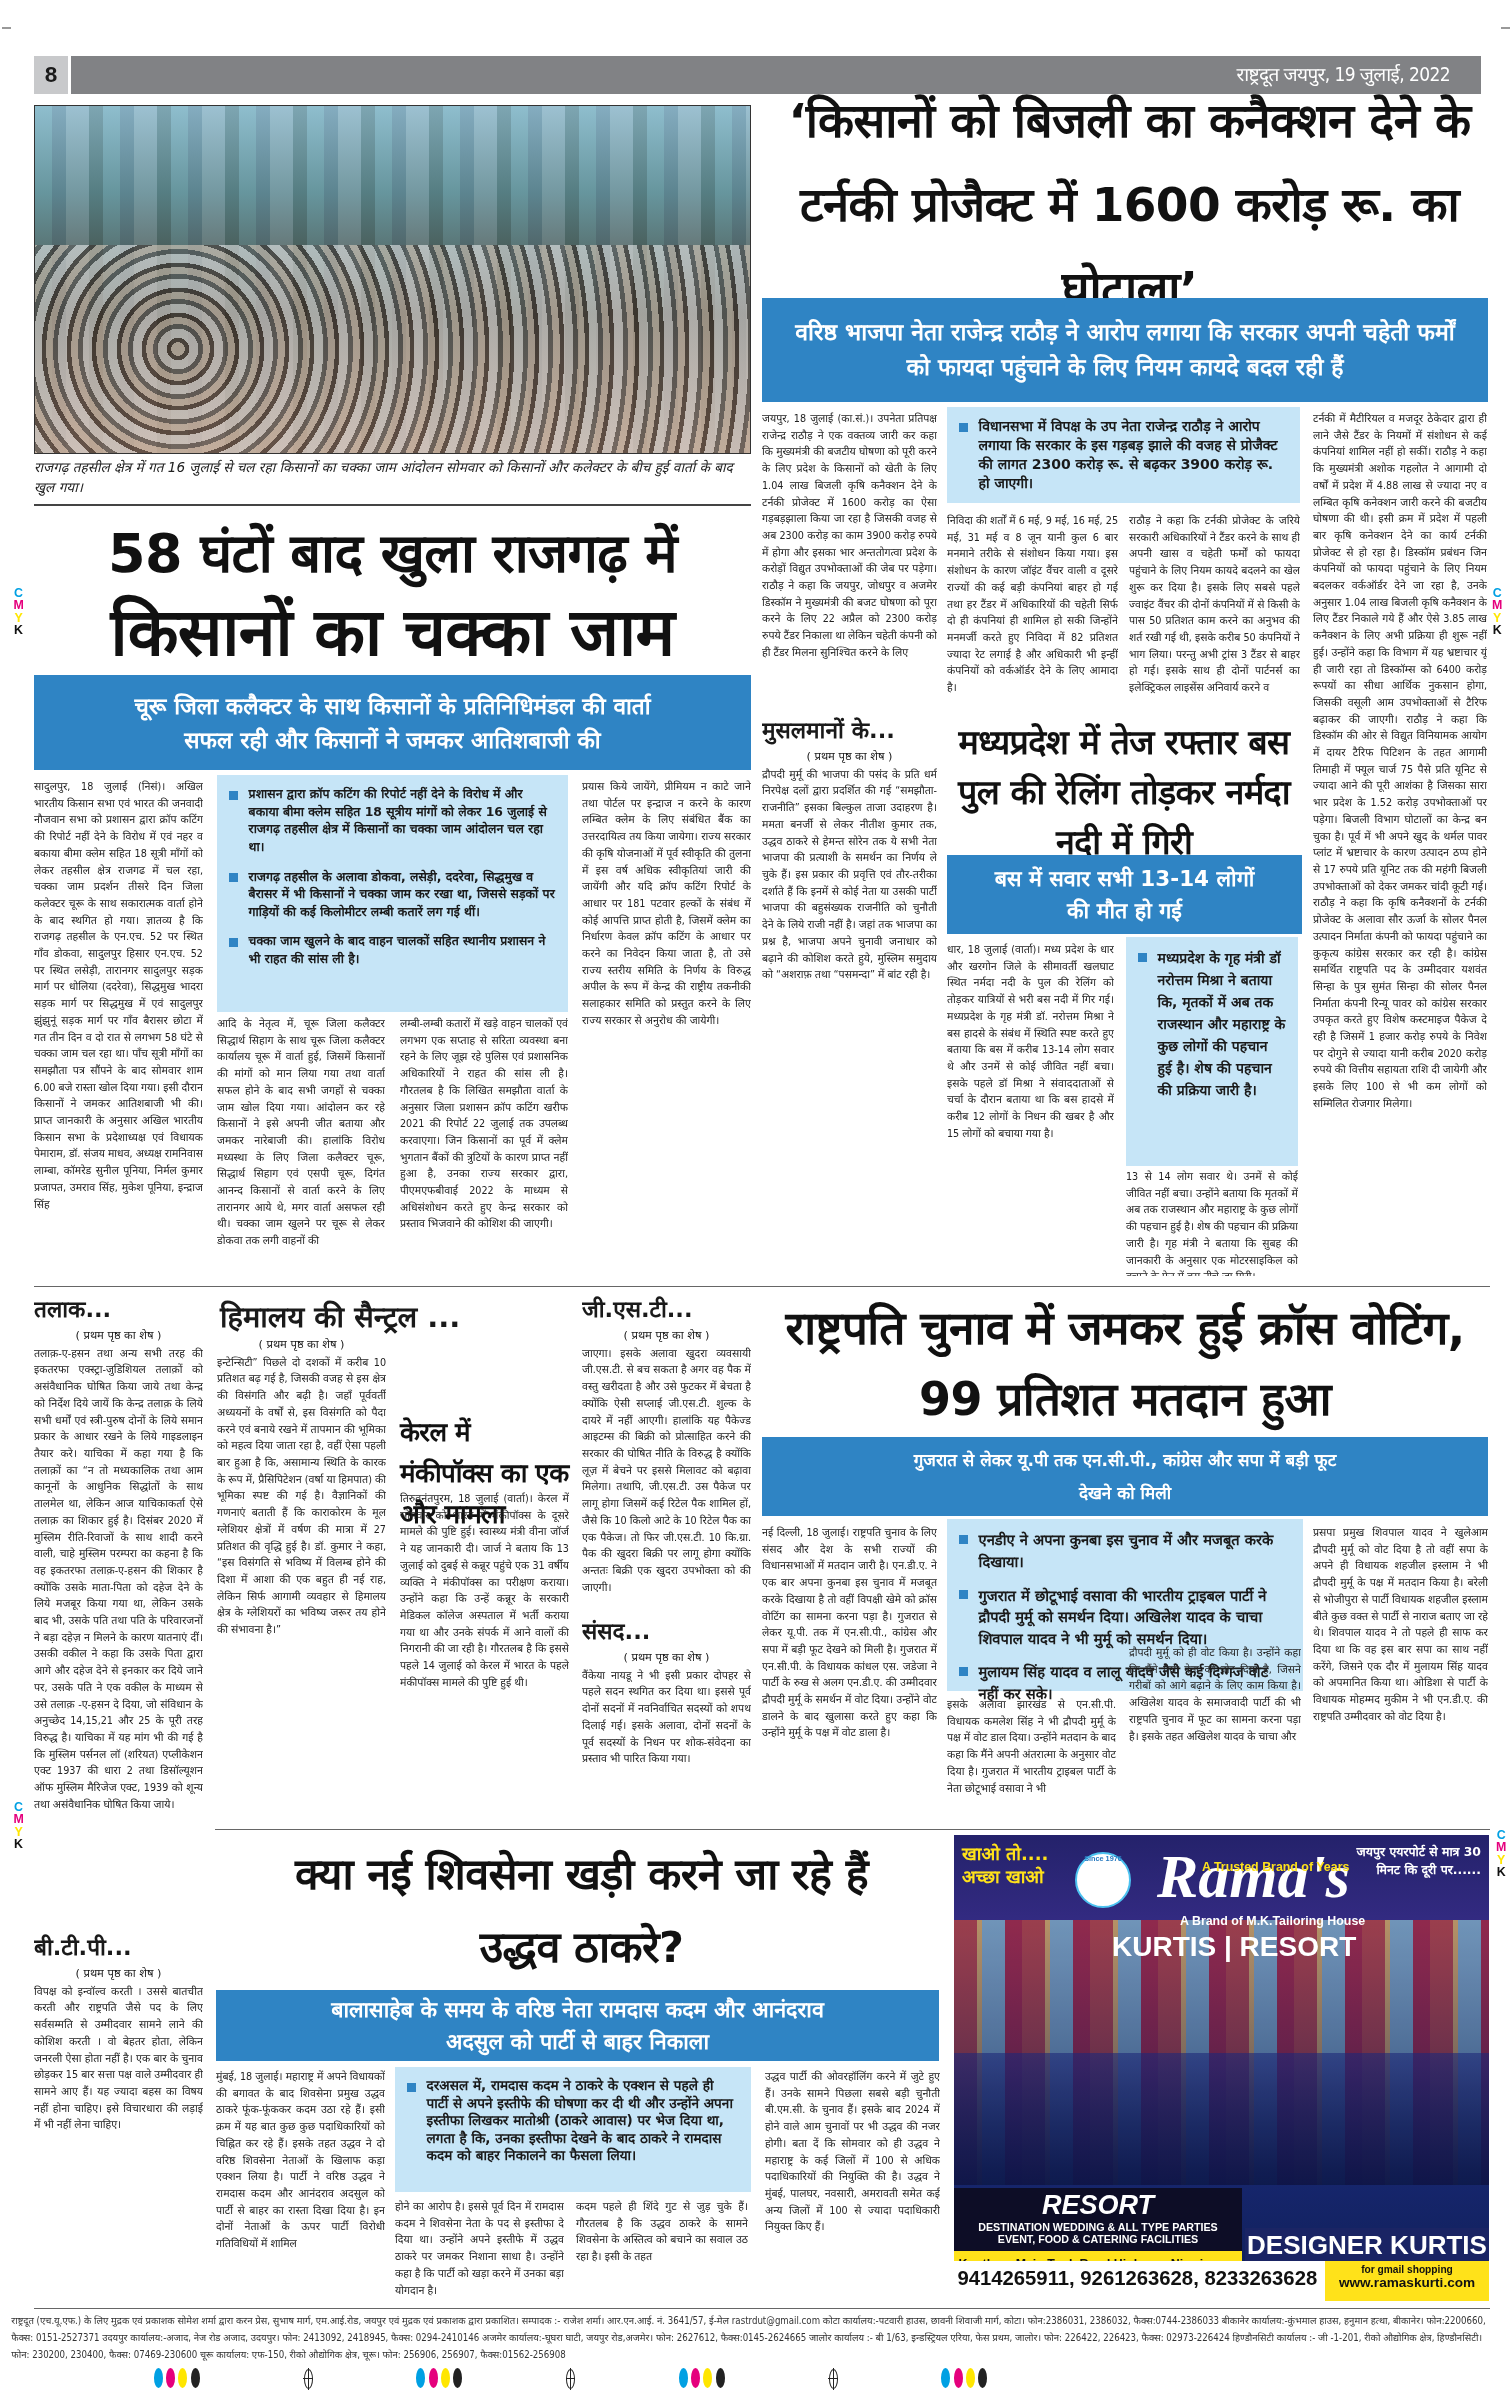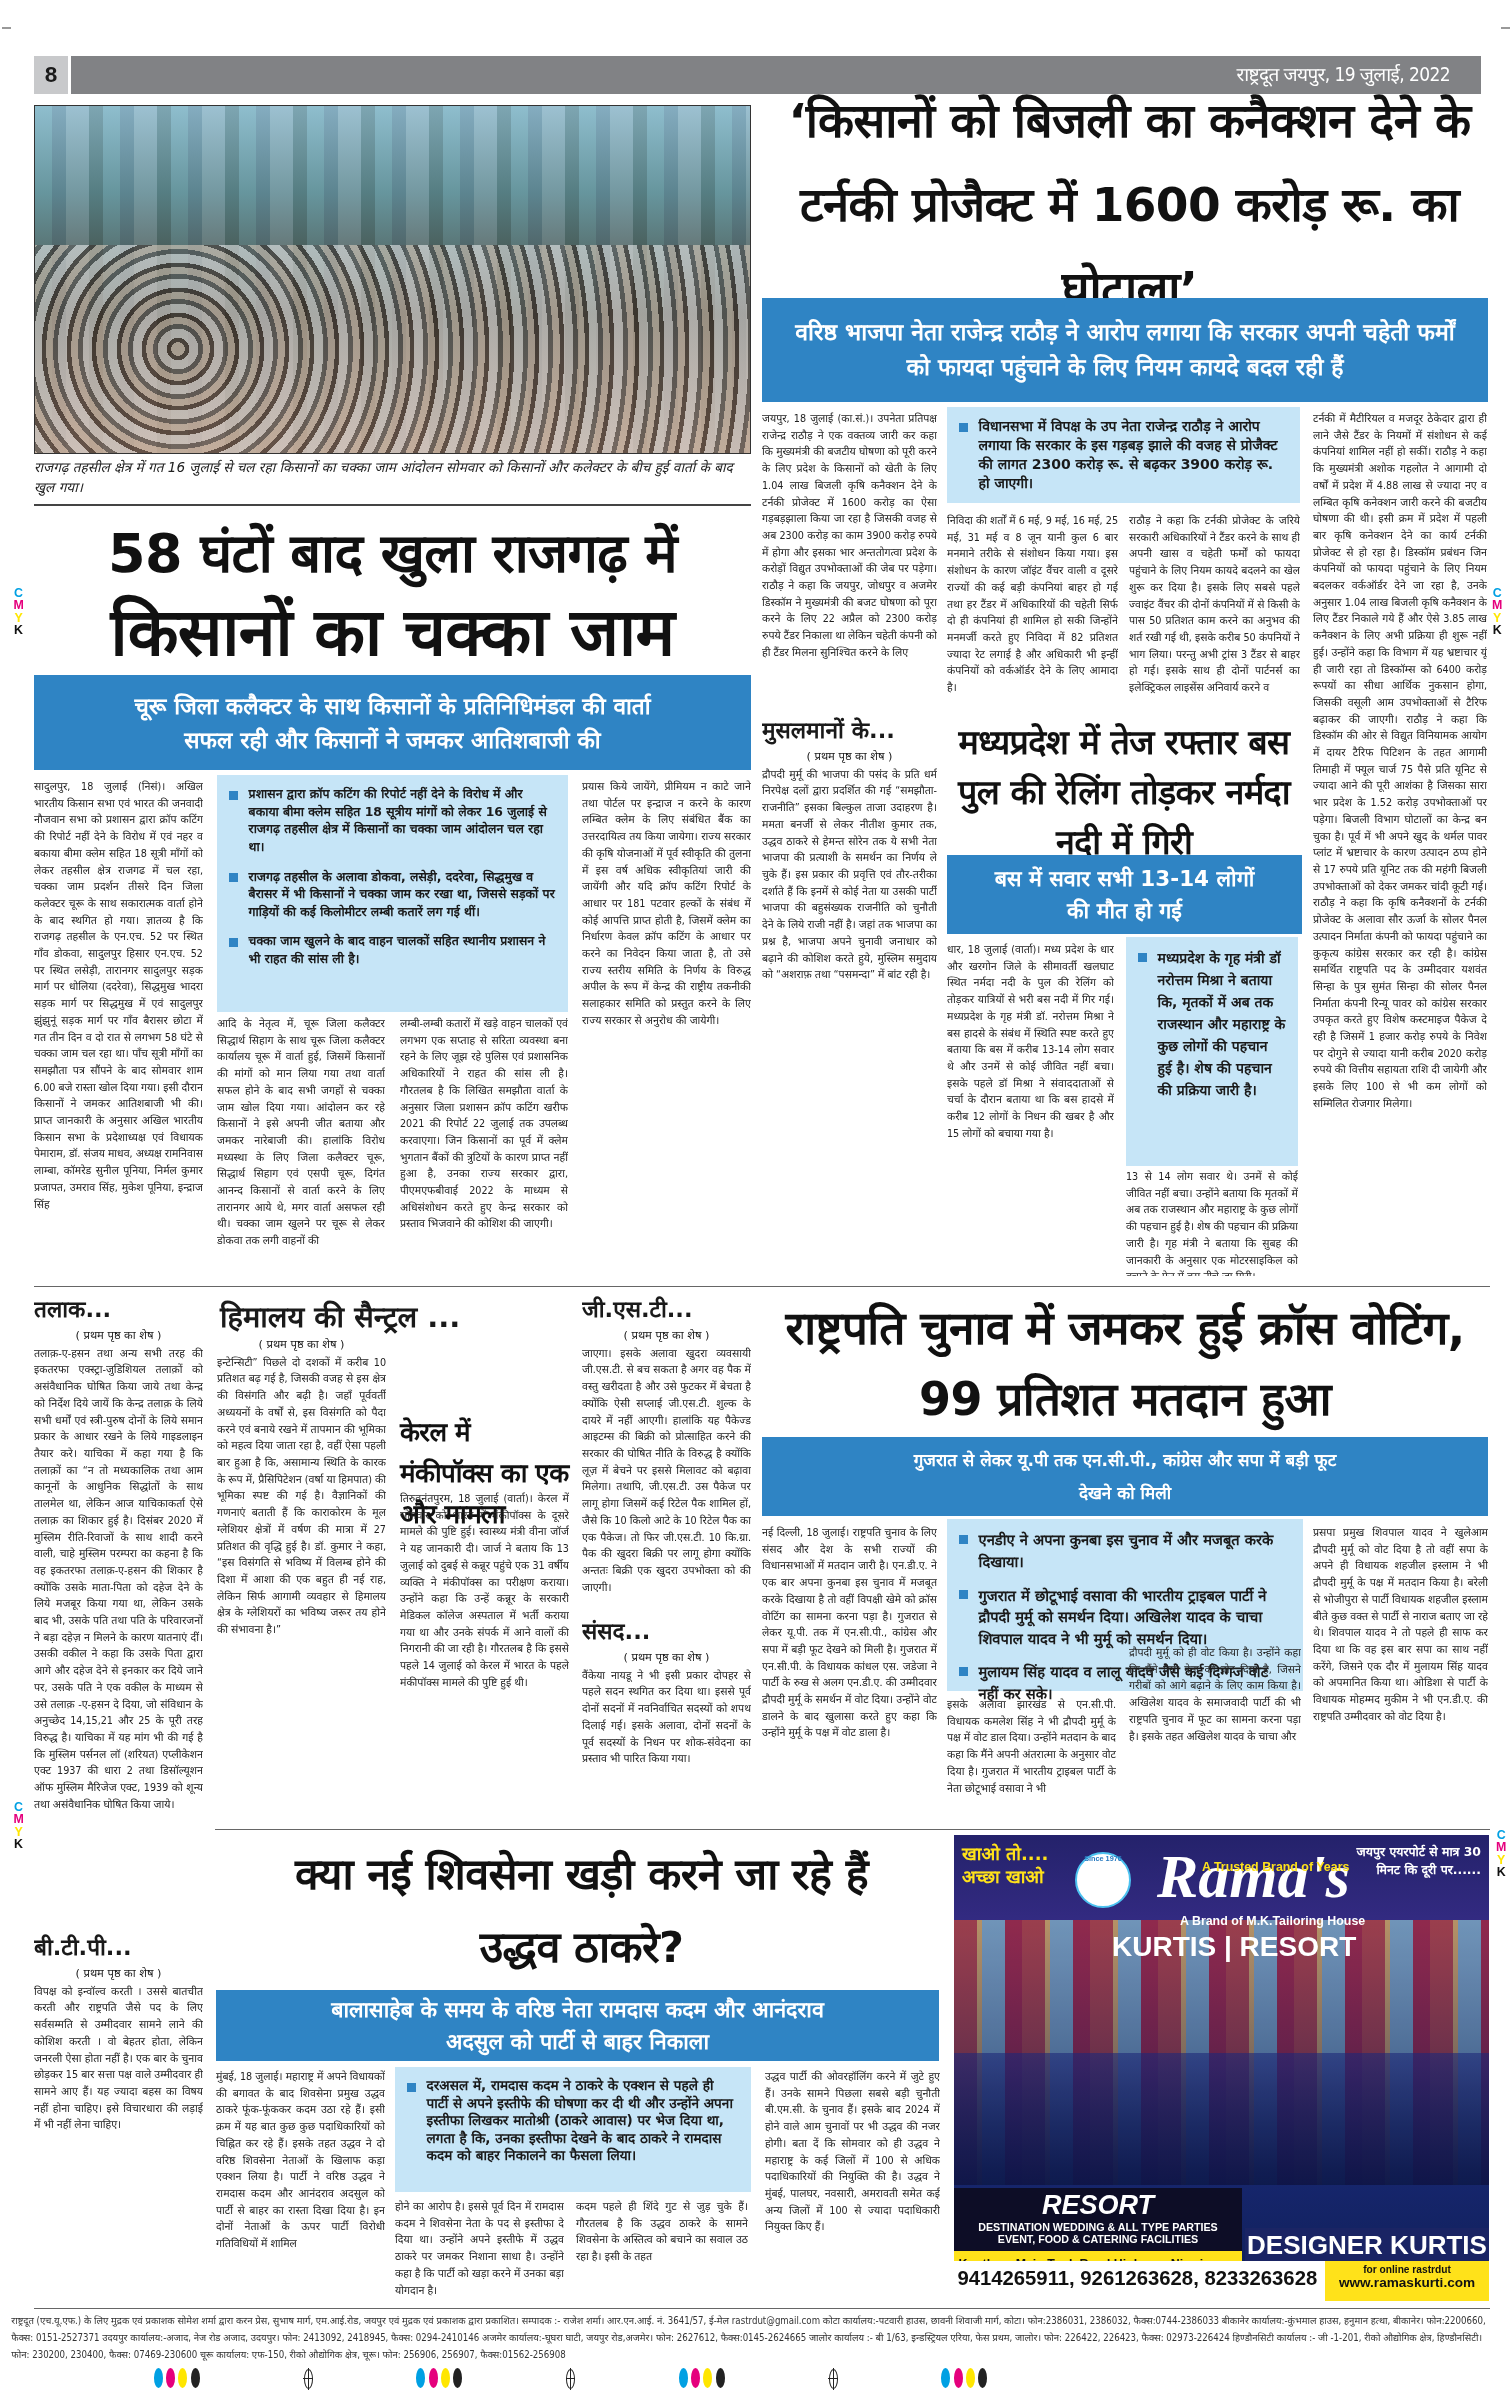--- a/index.html
+++ b/index.html
@@ -245,21 +245,21 @@
     <div style="font:bold 26px 'Liberation Sans',sans-serif;text-align:center;margin-top:2.3px;">DESIGNER KURTIS</div>
     <div style="font:bold 11.3px 'Liberation Sans',sans-serif;color:#ffe21a;text-align:center;">MANUFACTURER | WHOLESALER RETAILER</div>
     <div style="font:bold 11.3px 'Liberation Sans',sans-serif;text-align:center;margin-top:3.4px;">SARAOGI MANSION | GT CENTRAL</div>
     <div style="font:bold 11.3px 'Liberation Sans',sans-serif;text-align:center;">VAISHALI | MANSAROVAR | KOTA | DELHI</div>
   </div>
   <div class="yellow" style="position:absolute;left:0;top:419px;width:288px;height:22.6px;font:bold 12.4px 'Liberation Sans',sans-serif;padding:3.4px 4.5px;">Kouthan, Main Tonk Road Highway, Niwai</div>
 </div>
 <div class="abs" style="left:954px;top:2261px;width:535px;height:40px;background:#fff;">
   <div style="position:absolute;left:3.4px;top:5.6px;font:bold 20.3px 'Liberation Sans',sans-serif;color:#111;">9414265911, 9261263628, 8233263628</div>
   <div class="yellow" style="position:absolute;right:0;top:0;width:164px;height:40px;text-align:center;font:bold 10.2px 'Liberation Sans',sans-serif;padding-top:3.4px;">
-    <div>for online rastrdut</div>
+    <div>for gmail shopping</div>
     <div style="font-size:13.6px;">www.ramaskurti.com</div>
   </div>
 </div>
 
 <div class="abs rule" style="left:34px;top:2308px;width:1456px;height:1.1px;background:#666;"></div>
 <div class="abs footer">राष्ट्रदूत (एच.यू.एफ.) के लिए मुद्रक एवं प्रकाशक सोमेश शर्मा द्वारा करन प्रेस, सुभाष मार्ग, एम.आई.रोड, जयपुर एवं मुद्रक एवं प्रकाशक द्वारा प्रकाशित। सम्पादक :- राजेश शर्मा। आर.एन.आई. नं. 3641/57, ई-मेल rastrdut@gmail.com कोटा कार्यालय:-पटवारी हाउस, छावनी शिवाजी मार्ग, कोटा। फोन:2386031, 2386032, फैक्स:0744-2386033 बीकानेर कार्यालय:-कुंभमाल हाउस, हनुमान हत्था, बीकानेर। फोन:2200660, फैक्स: 0151-2527371 उदयपुर कार्यालय:-अजाद, नेज रोड अजाद, उदयपुर। फोन: 2413092, 2418945, फैक्स: 0294-2410146 अजमेर कार्यालय:-घूघरा घाटी, जयपुर रोड,अजमेर। फोन: 2627612, फैक्स:0145-2624665 जालोर कार्यालय :- बी 1/63, इन्डस्ट्रियल एरिया, फेस प्रथम, जालोर। फोन: 226422, 226423, फैक्स: 02973-226424 हिण्डौनसिटी कार्यालय :- जी -1-201, रीको औद्योगिक क्षेत्र, हिण्डौनसिटी। फोन: 230200, 230400, फैक्स: 07469-230600 चूरू कार्यालय: एफ-150, रीको औद्योगिक क्षेत्र, चूरू। फोन: 256906, 256907, फैक्स:01562-256908</div>
 
 <div class="abs" style="left:152px;top:2365px;width:1242px;height:28px;display:flex;align-items:center;gap:102px;">
   <div><span class="reg-dot" style="background:#00a0e3"></span><span class="reg-dot" style="background:#e5007d"></span><span class="reg-dot" style="background:#ffe600"></span><span class="reg-dot" style="background:#222"></span></div>
   <span class="reg-target"></span>

